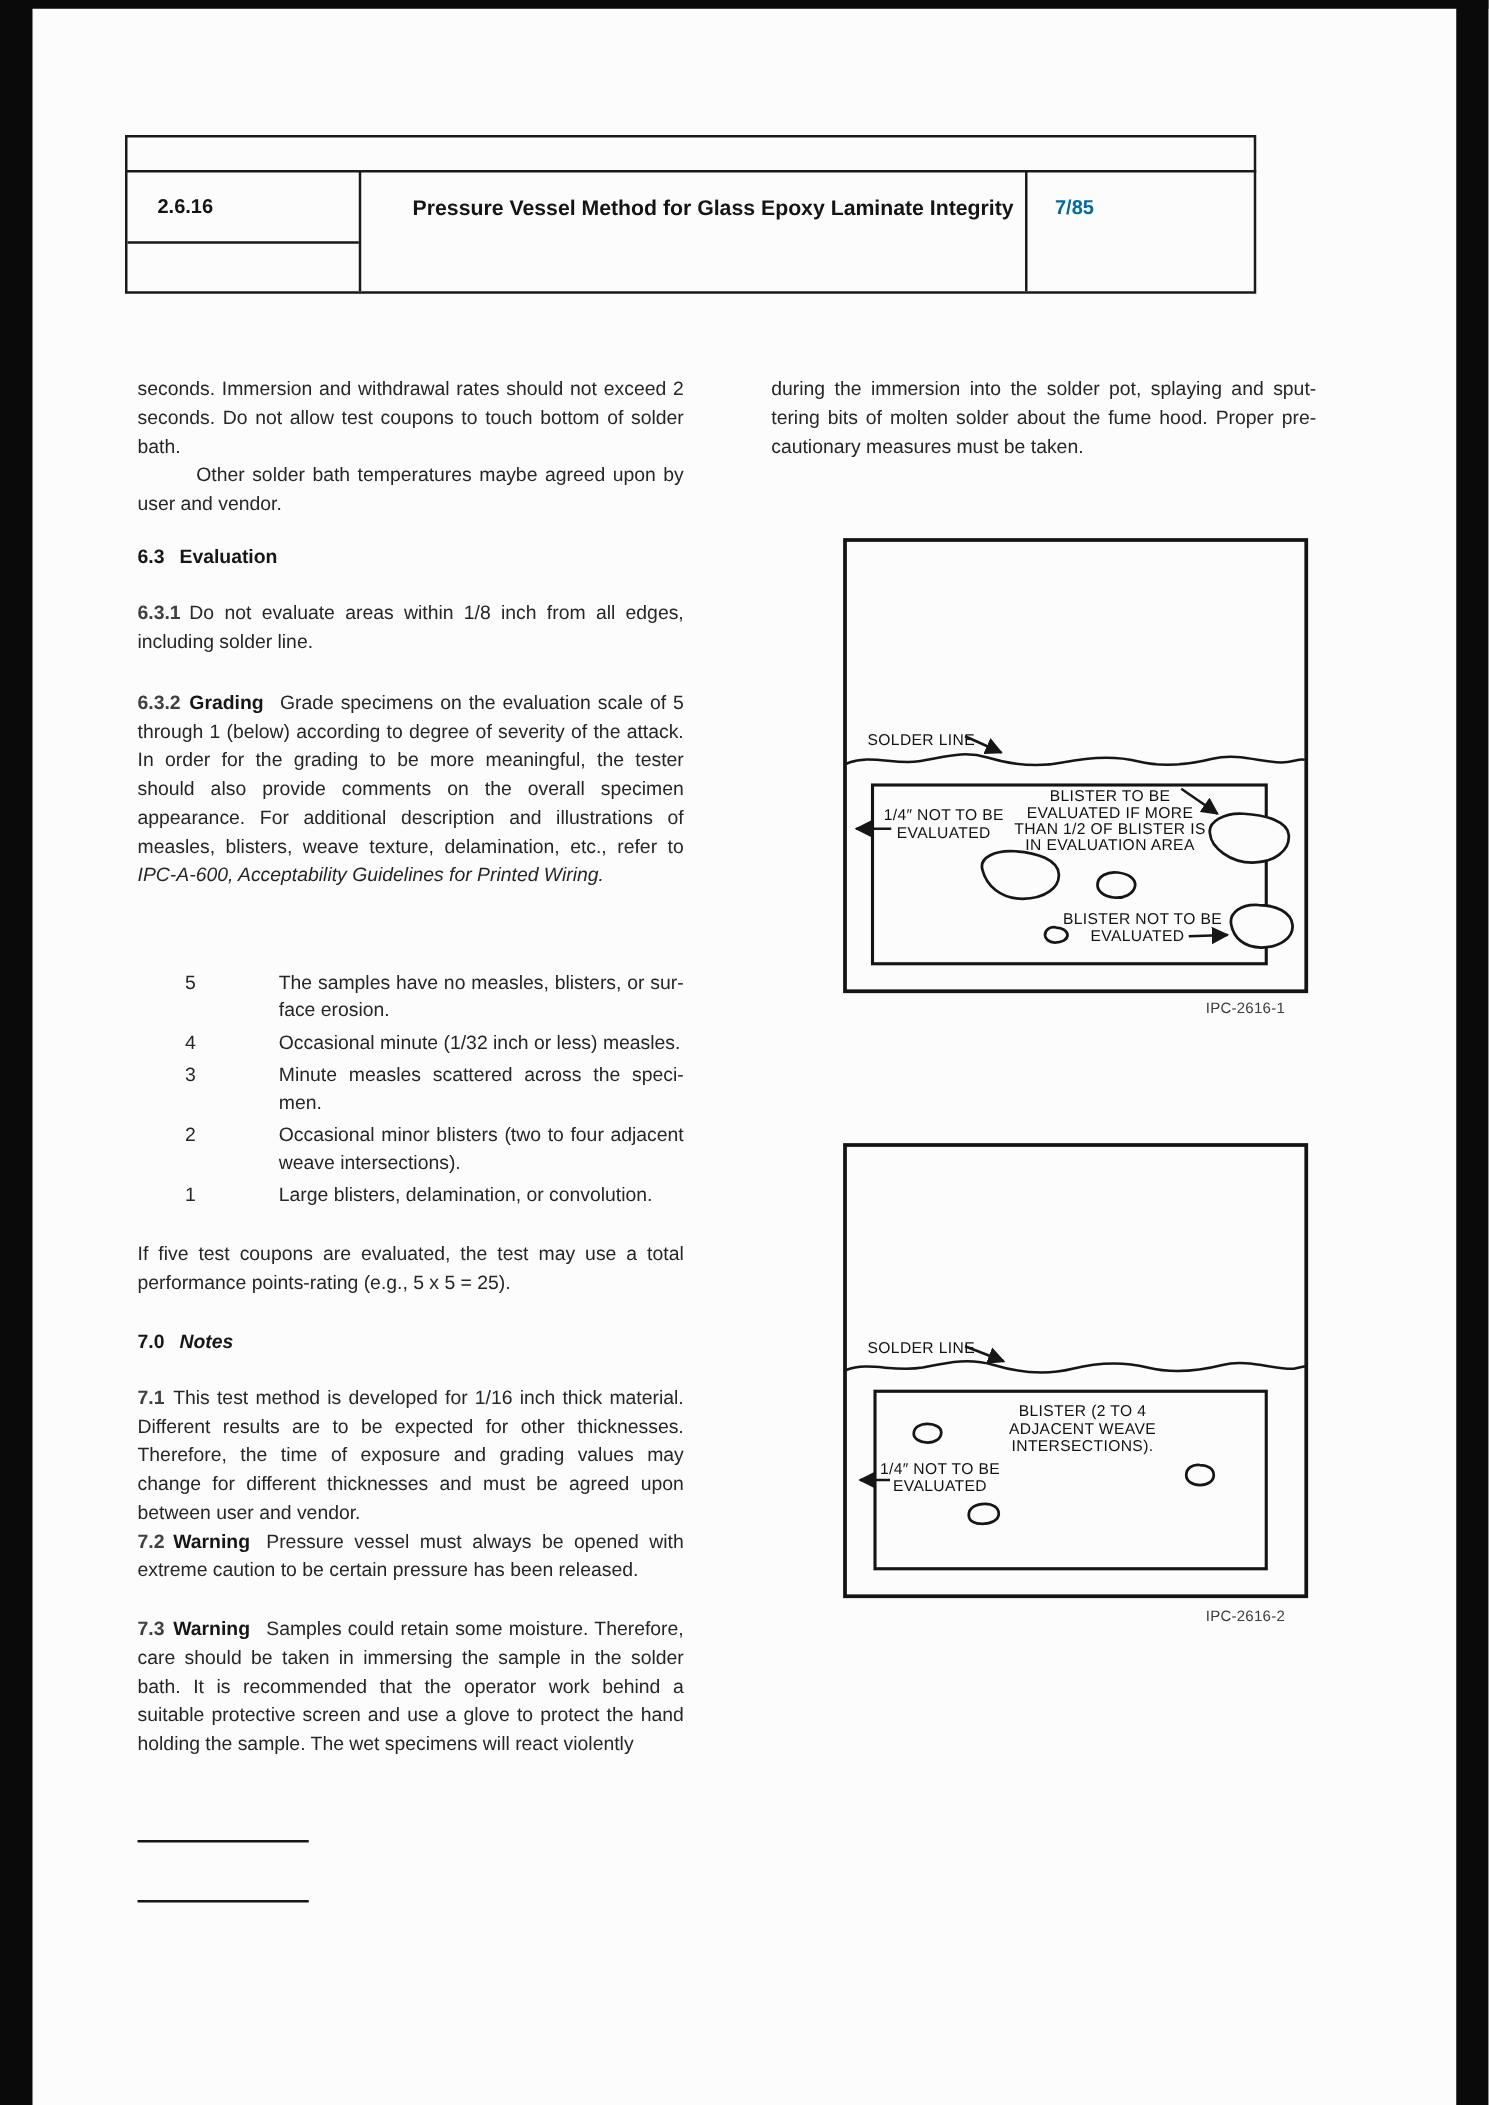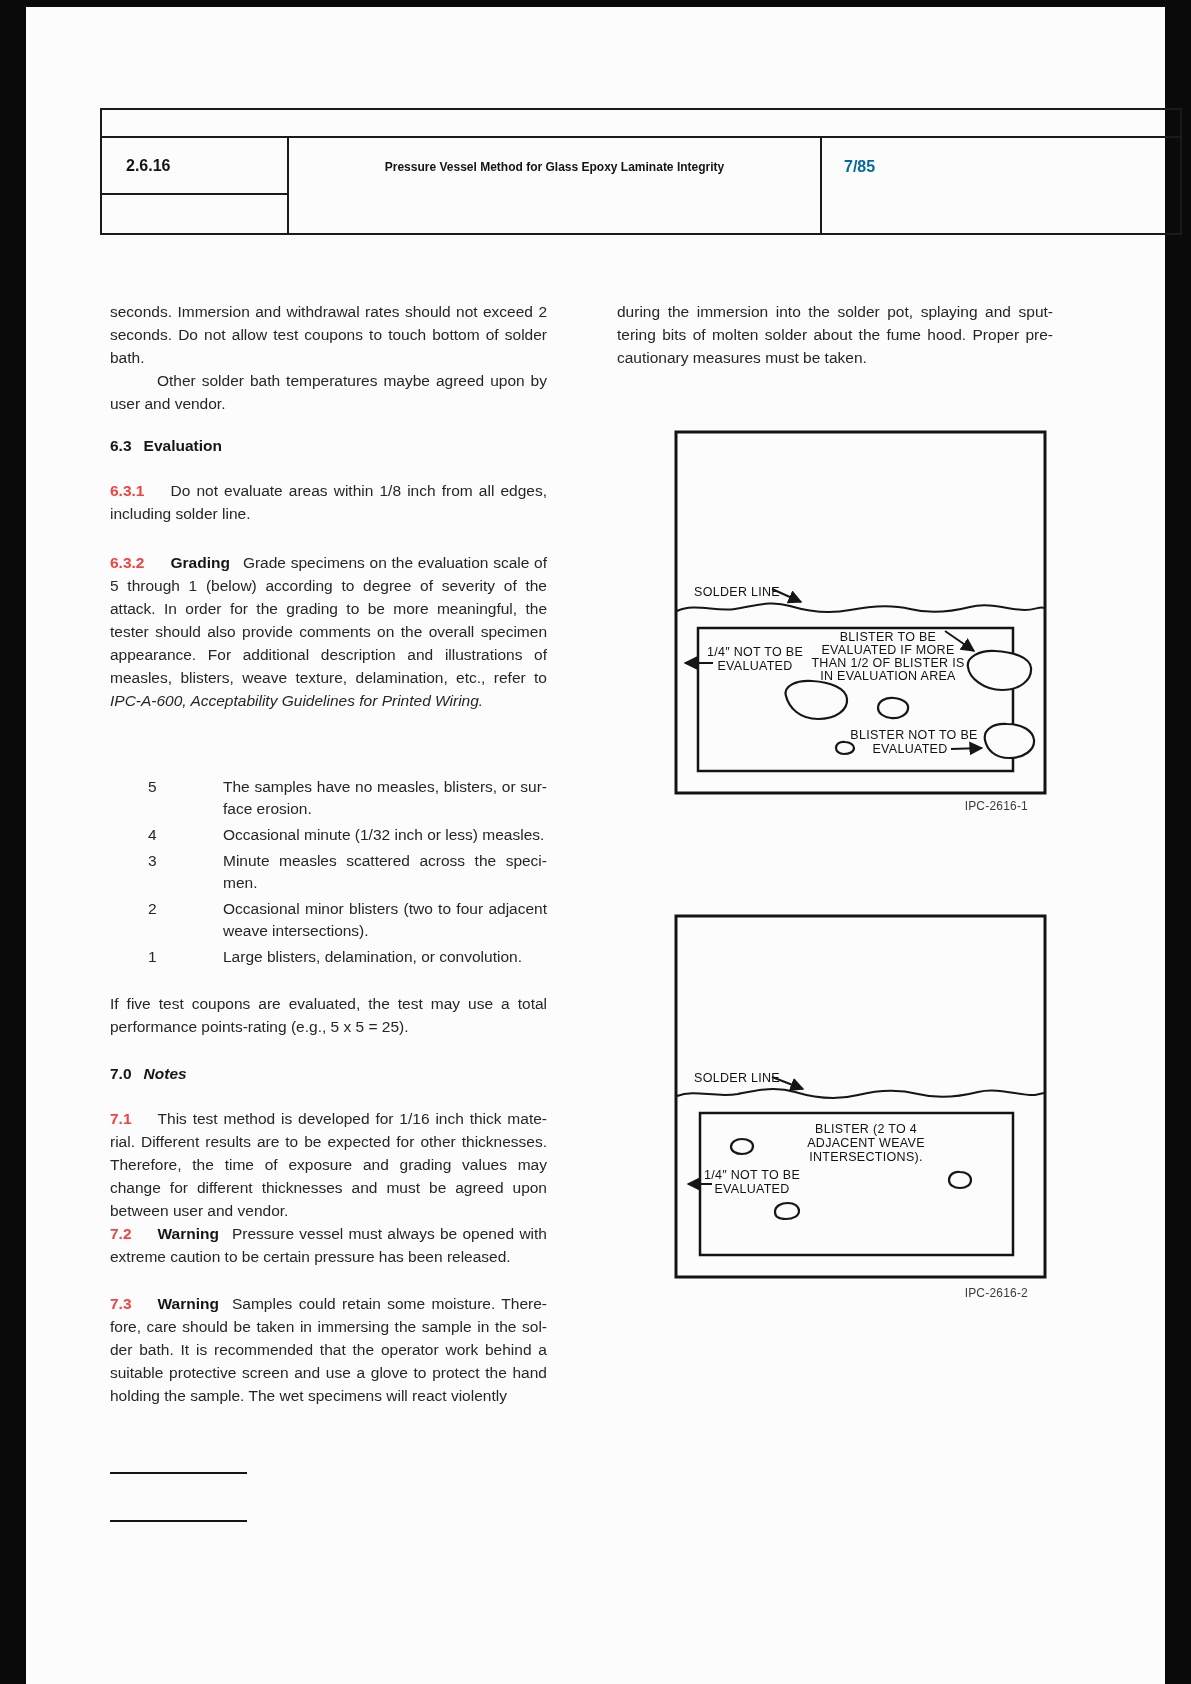--- a/index.html
+++ b/index.html
@@ -9,43 +9,43 @@
     background:#fcfcfc; overflow:hidden;
     font-family:"Liberation Sans","DejaVu Sans",sans-serif;
     color:#262626;
   }
   .edge { position:absolute; background:#0a0a0a; }
   .edge-left  { left:0; top:0; width:26px; height:1684px; }
   .edge-right { right:0; top:0; width:26px; height:1684px; }
   .edge-top   { left:0; top:0; width:1191px; height:7px; }
 
   
-  .hdr { position:absolute; left:100px; top:108px; width:1082px; height:127px;
+  .hdr { position:absolute; left:100px; top:108px; width:905px; height:127px;
          border:2px solid #1a1a1a; }
   .hdr-line-h  { position:absolute; left:-2px; right:-2px; top:26px; border-top:2px solid #1a1a1a; }
   .hdr-sub     { position:absolute; left:0; width:185px; top:83px; border-top:2px solid #1a1a1a; }
   .hdr-v1 { position:absolute; left:185px; top:26px; bottom:0; border-left:2px solid #1a1a1a; }
   .hdr-v2 { position:absolute; left:718px; top:26px; bottom:0; border-left:2px solid #1a1a1a; }
   .hdr-num   { position:absolute; left:0; top:28px; width:185px; height:55px;
                display:flex; align-items:center; padding-left:24px;
                font-weight:bold; font-size:16px; color:#141414; }
-  .hdr-title { position:absolute; left:187px; top:26px; width:531px; height:62px;
+  .hdr-title { position:absolute; left:203px; top:26px; width:531px; height:62px;
                display:flex; align-items:center; justify-content:center;
-               font-weight:bold; font-size:12px; color:#141414; }
+               font-weight:bold; font-size:17px; color:#141414; }
   .hdr-date  { position:absolute; left:720px; top:26px; width:183px; height:62px;
                display:flex; align-items:center; padding-left:22px;
                font-weight:bold; font-size:16px; color:#0369a1; }
 
   
   .col { position:absolute; font-size:15.5px; line-height:23px; }
   .col-left  { left:110px; top:300px; width:437px; }
   .col-right-text { left:617px; top:300px; width:436px; }
   .para { text-align:justify; }
   .para.indent { text-indent:47px; }
-  .pnum { font-weight:bold; color:#ef4444; padding-right:26px; }
+  .pnum { font-weight:bold; color:#404040; padding-right:7px; }
   .pkw  { font-weight:bold; color:#161616; padding-right:13px; }
   .heading { font-weight:bold; color:#161616; }
   .heading .h-title { margin-left:12px; }
   .heading .h-italic { margin-left:12px; font-style:italic; }
   .m17{} .m19{margin-top:19px} .m22{margin-top:22px}
   .m24{margin-top:24px} .m26{margin-top:26px} .m28{}
   .m64{margin-top:64px} .m8{margin-top:24px}
   .grades { }
   .grade-item { position:relative; padding-left:113px; line-height:22px;
                 text-align:justify; margin-bottom:4px; }

